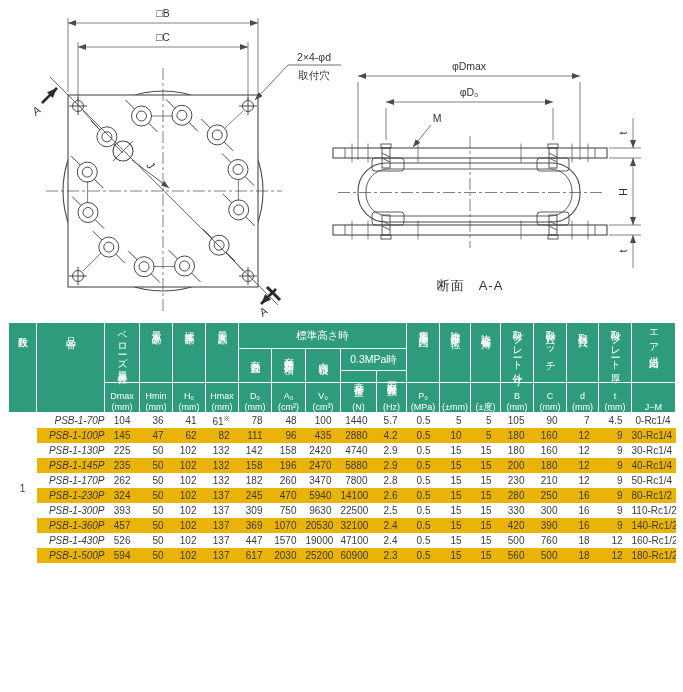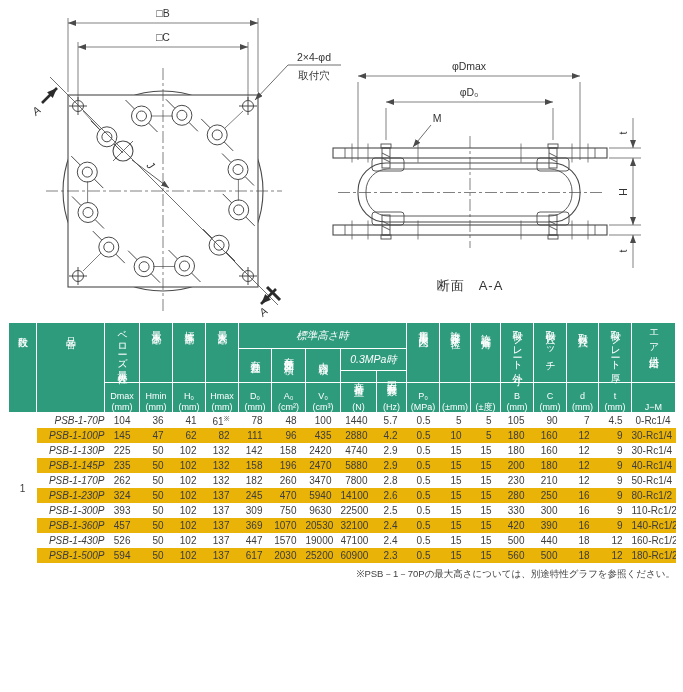--- a/index.html
+++ b/index.html
@@ -7,21 +7,21 @@
   .page { position:relative; width:683px; height:692px; }
   svg text { font-family:"Liberation Sans", sans-serif; fill:#333; }
   .dim-label { font-size:10.5px; }
   .cap-label { font-size:13px; font-weight:500; letter-spacing:1px; }
   .sec-label { font-size:11px; font-style:italic; }
 
   table.spec { border-collapse:collapse; table-layout:fixed; margin-left:8px; width:667px; font-size:10px; }
   table.spec th { background:#2e9b7d; color:#fff; font-weight:normal; border:1.2px solid #fff; padding:0; }
   th.top { vertical-align:top; padding-top:6px; text-align:center; }
   .vt { writing-mode:vertical-rl; text-orientation:upright; letter-spacing:1.5px; font-size:10px; line-height:1; display:inline-block; }
-  th.gh { font-size:10.5px; font-weight:600; text-align:center; vertical-align:middle;font-style:italic; }
+  th.gh { font-size:10.5px; font-weight:600; text-align:center; vertical-align:middle; }
   tr.hrowA { height:26px; } tr.hrowB { height:22px; } tr.hrowD { height:30px; }
   th.unit { vertical-align:bottom; text-align:center; padding-bottom:3px;margin-left:36px; }
   .u1,.u2 { font-size:9px; line-height:1.15; }
   tbody td { height:15px; padding:0 9px 0 0; text-align:right; white-space:nowrap; overflow:hidden; }
   tbody tr.alt { background:#eab308; }
   td.dan { text-align:center; padding:0; vertical-align:middle; }
   td.pn { text-align:right; padding:0 0 0 12px; font-style:italic; }
   td.jm { font-size:10px; padding-right:5px; }
   sup { font-size:7px; }
   .note { width:667px; margin:4px 8px 0; text-align:right; font-size:9.5px; color:#3f3f3f; }
@@ -506,21 +506,21 @@
           <td class="num">137</td>
           <td class="num">447</td>
           <td class="num">1570</td>
           <td class="num">19000</td>
           <td class="num">47100</td>
           <td class="num">2.4</td>
           <td class="num">0.5</td>
           <td class="num">15</td>
           <td class="num">15</td>
           <td class="num">500</td>
-          <td class="num">440</td>
+          <td class="num">760</td>
           <td class="num">18</td>
           <td class="num">12</td>
           <td class="num jm">160-Rc1/2</td>
         </tr>
         <tr class="alt">
           <td class="pn">PSB-1-500P</td>
           <td class="num">594</td>
           <td class="num">50</td>
           <td class="num">102</td>
           <td class="num">137</td>
@@ -534,14 +534,13 @@
           <td class="num">15</td>
           <td class="num">560</td>
           <td class="num">500</td>
           <td class="num">18</td>
           <td class="num">12</td>
           <td class="num jm">180-Rc1/2</td>
         </tr>
       </tbody>
   </table>
 
-  <div class="note">※PSB－1－70Pの最大高さについては、別途特性グラフを参照ください。</div>
 </div>
 
 </body></html>

